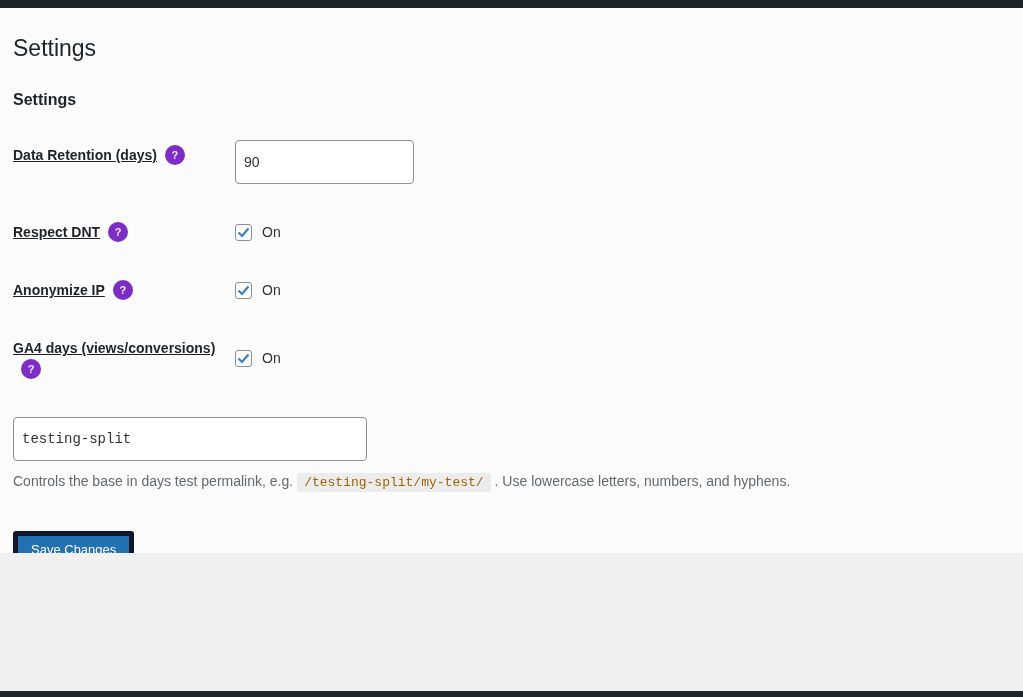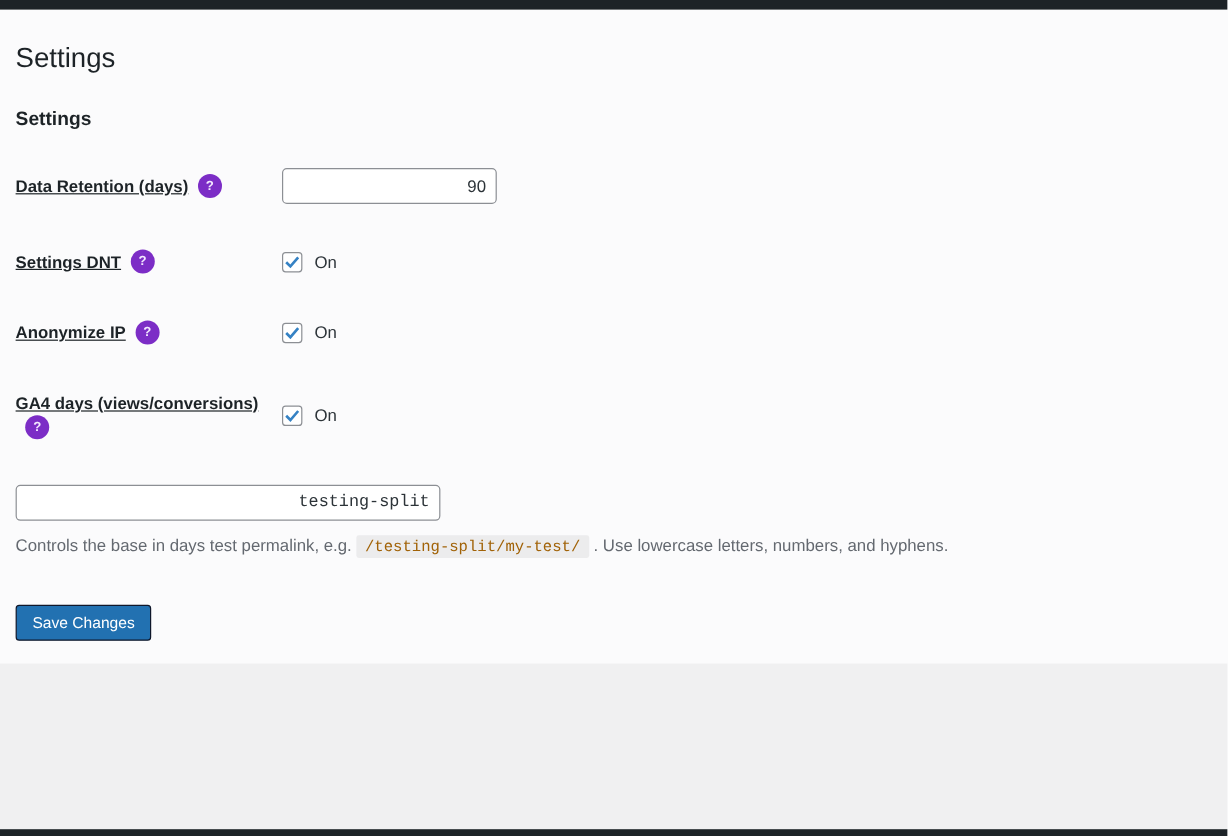--- a/index.html
+++ b/index.html
@@ -34,24 +34,24 @@
     display: inline-block; vertical-align: middle;
     width: 20px; height: 20px; margin-left: 8px; margin-top: -2px;
     background: #7c2dc6;
     border-radius: 50%;
     color: #f3e8ff; font-size: 11px; font-weight: 700;
     text-align: center; line-height: 20px;
     cursor: pointer;
   }
   .control-col { flex: 1 1 auto; }
   input.text-input {
-    height: 30px; border: 1px solid #8c8f94; border-radius: 4px;
+    height: 44px; border: 1px solid #8c8f94; border-radius: 4px;
     background: #fff; color: #2c3338; font-size: 14px;
     font-family: "Liberation Sans", sans-serif;
-    padding: 0 8px; outline: none; text-align: right;
+    padding: 0 8px; outline: none;
   }
   input.text-input.w-small { width: 179px; }
   input.text-input.w-large { width: 354px; font-family: Liberation Mono, monospace; }
   .checkbox-wrap { display: inline-flex; align-items: center; gap: 10px; padding-top: 2px; cursor: pointer; }
   .checkbox {
     width: 17px; height: 17px; background: #fff;
     border: 1px solid #8c8f94; border-radius: 3px;
     display: inline-flex; align-items: center; justify-content: center;
   }
   .checkbox svg { display: block; }
@@ -60,21 +60,21 @@
     margin-top: 9px; font-size: 14px; color: #646970; line-height: 22px;
   }
   .code-chip {
     font-family: "Liberation Mono", monospace;
     font-size: 13px; color: #a16207;
     background: #ececed; border-radius: 2px;
     padding: 2px 7px; margin: 0 4px;
   }
   button.save-button {
     margin-top: 37px;
-    background: #2271b1; border: 1px solid #0f172a; border-radius: 3px;
+    background: #2271b1; border: 5px solid #0f172a; border-radius: 3px;
     color: #fff; font-size: 13px; font-family: "Liberation Sans", sans-serif;
     padding: 6px 13px; line-height: 1.2; cursor: pointer;
   }
   .footer {
     position: absolute; left: 0; right: 0;
     top: 553px; bottom: 6px;
     background: #f0f0f1;
   }
   .bottombar {
     position: absolute; left: 0; right: 0; bottom: 0;
@@ -96,21 +96,21 @@
       <span>Data Retention (days)</span><span class="help-icon">?</span>
     </div>
     <div class="control-col">
       <input class="text-input w-small" type="text" value="90" style="">
     </div>
   </div>
 
   
   <div class="form-row">
     <div class="label-col">
-      <span>Settings DNT</span><span class="help-icon">?</span>
+      <span>Respect DNT</span><span class="help-icon">?</span>
     </div>
     <div class="control-col">
       <label class="checkbox-wrap">
         <span class="checkbox">
             <svg width="13" height="11" viewBox="0 0 13 11">
               <polyline points="1.5,5.5 5,9 11.5,1.5" fill="none" stroke="#3582c4" stroke-width="2.2"></polyline>
             </svg>
           </span>
         <span class="checkbox-label">On</span>
       </label>

